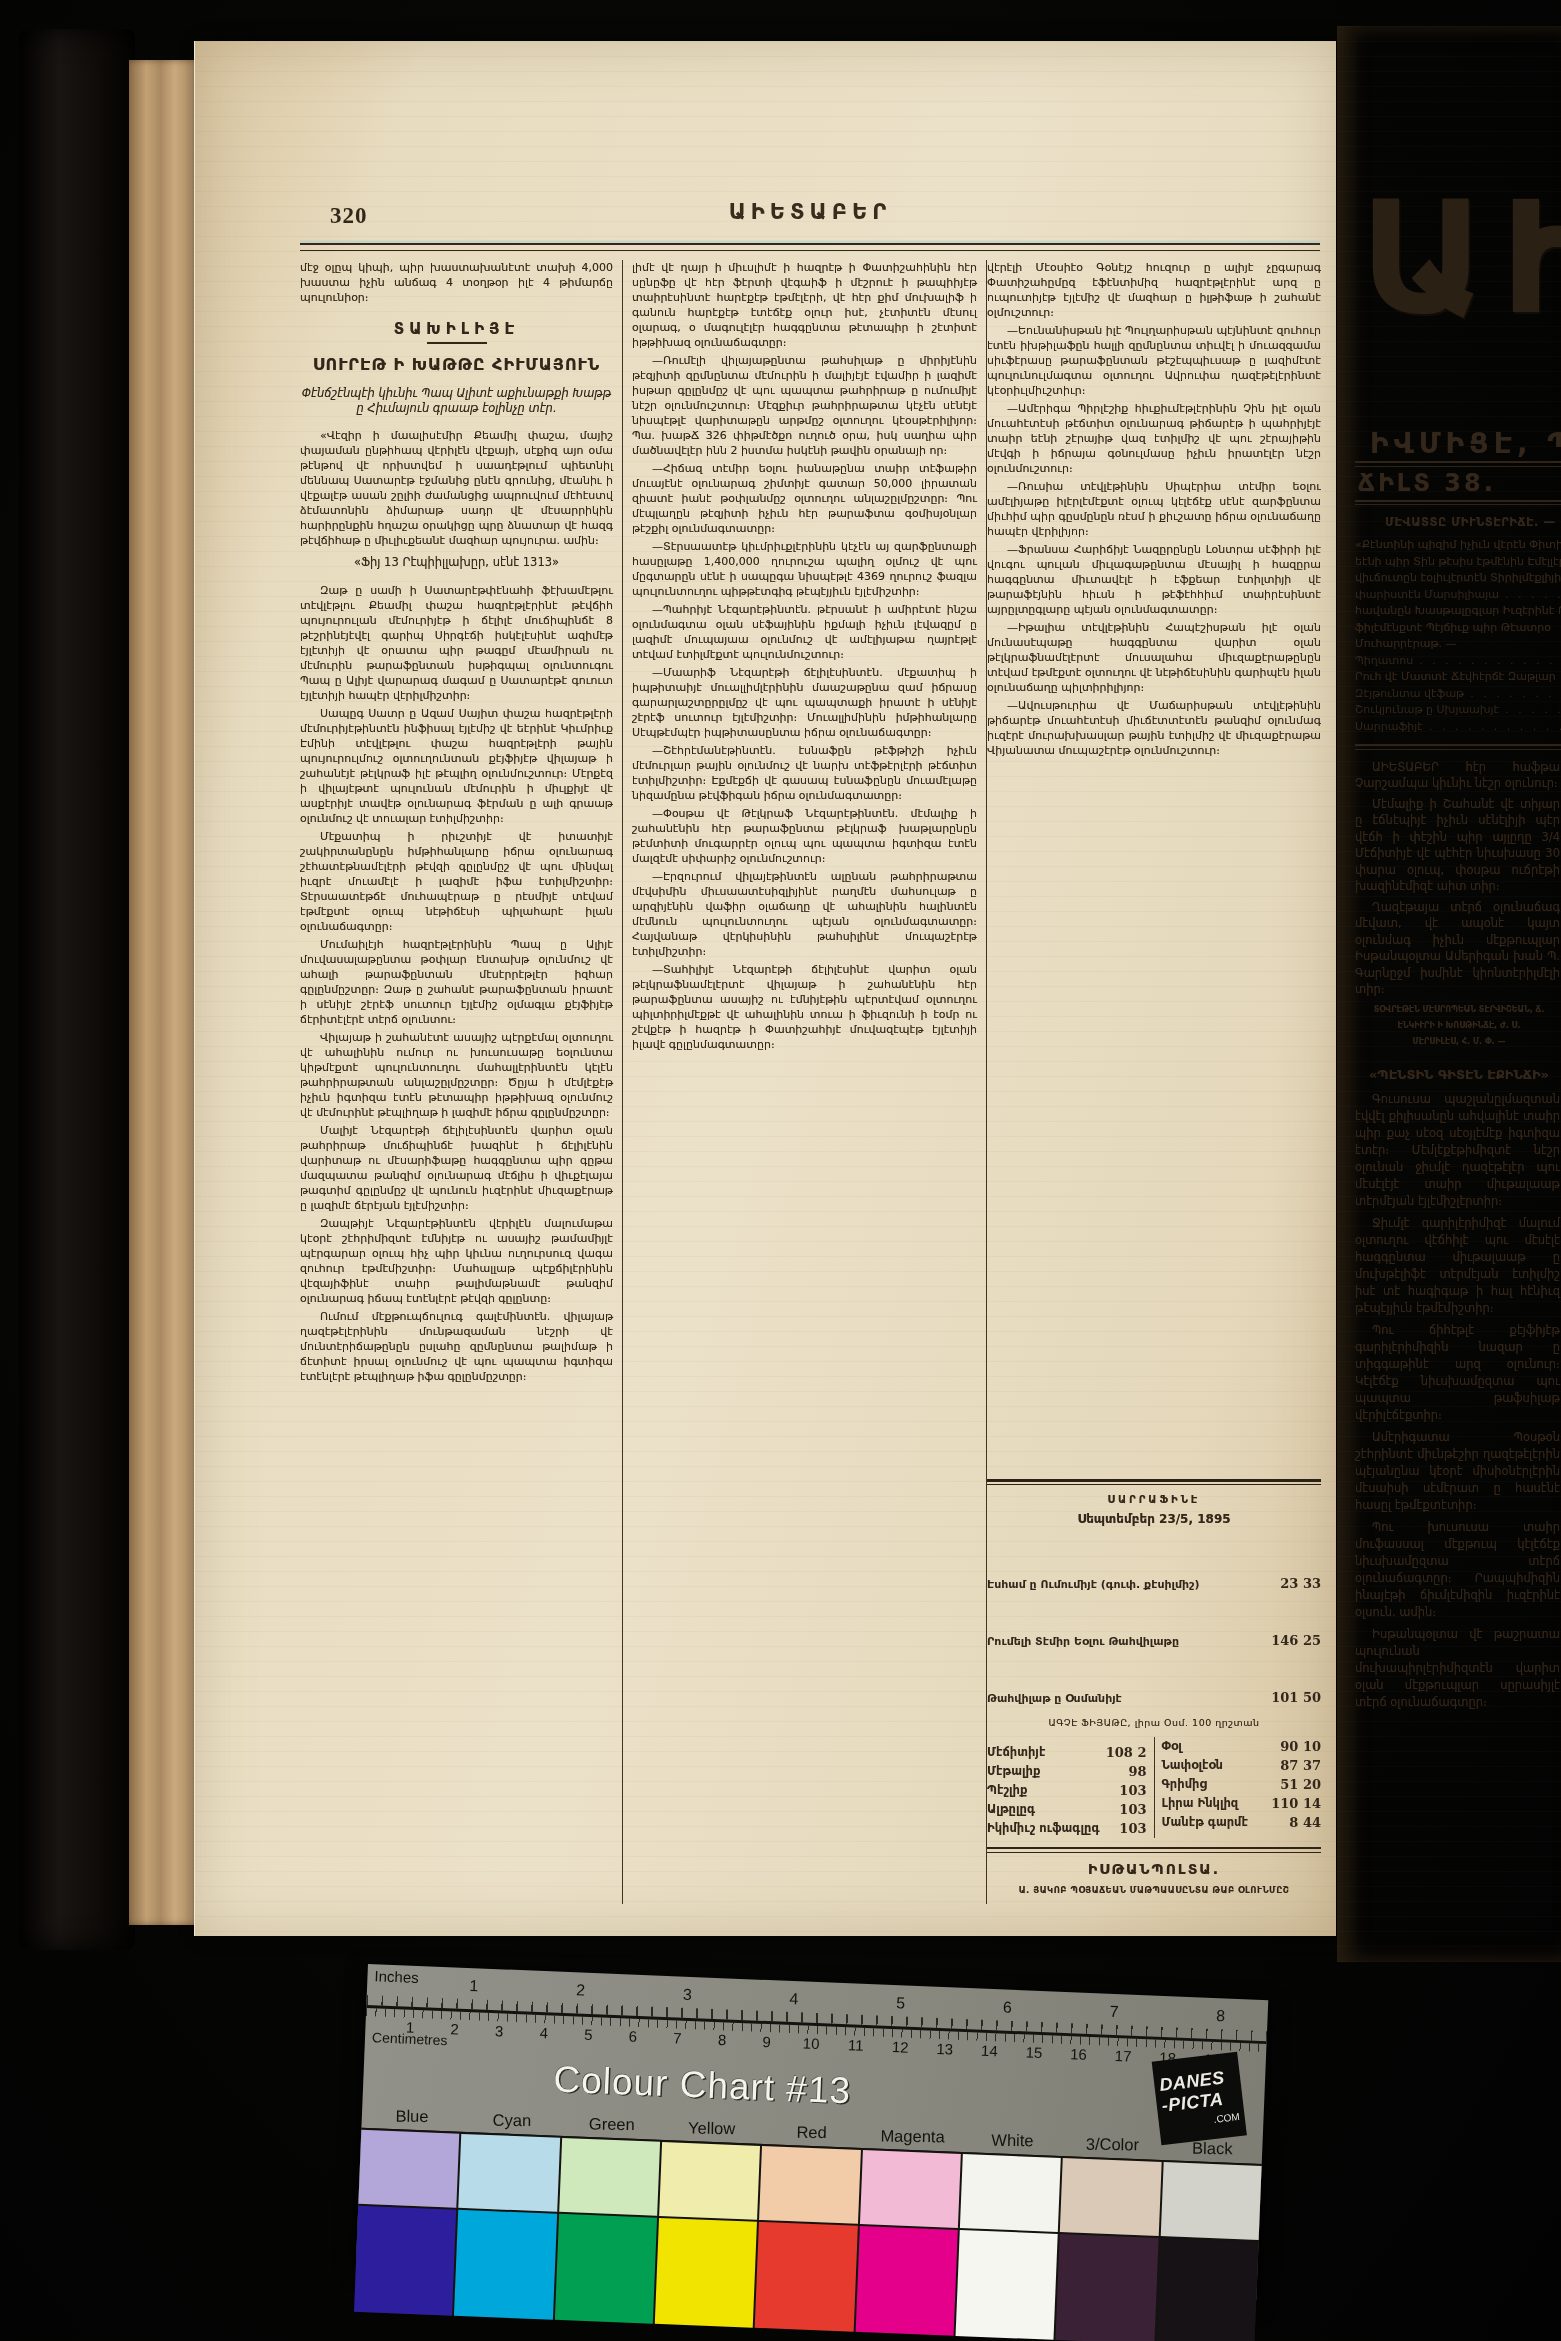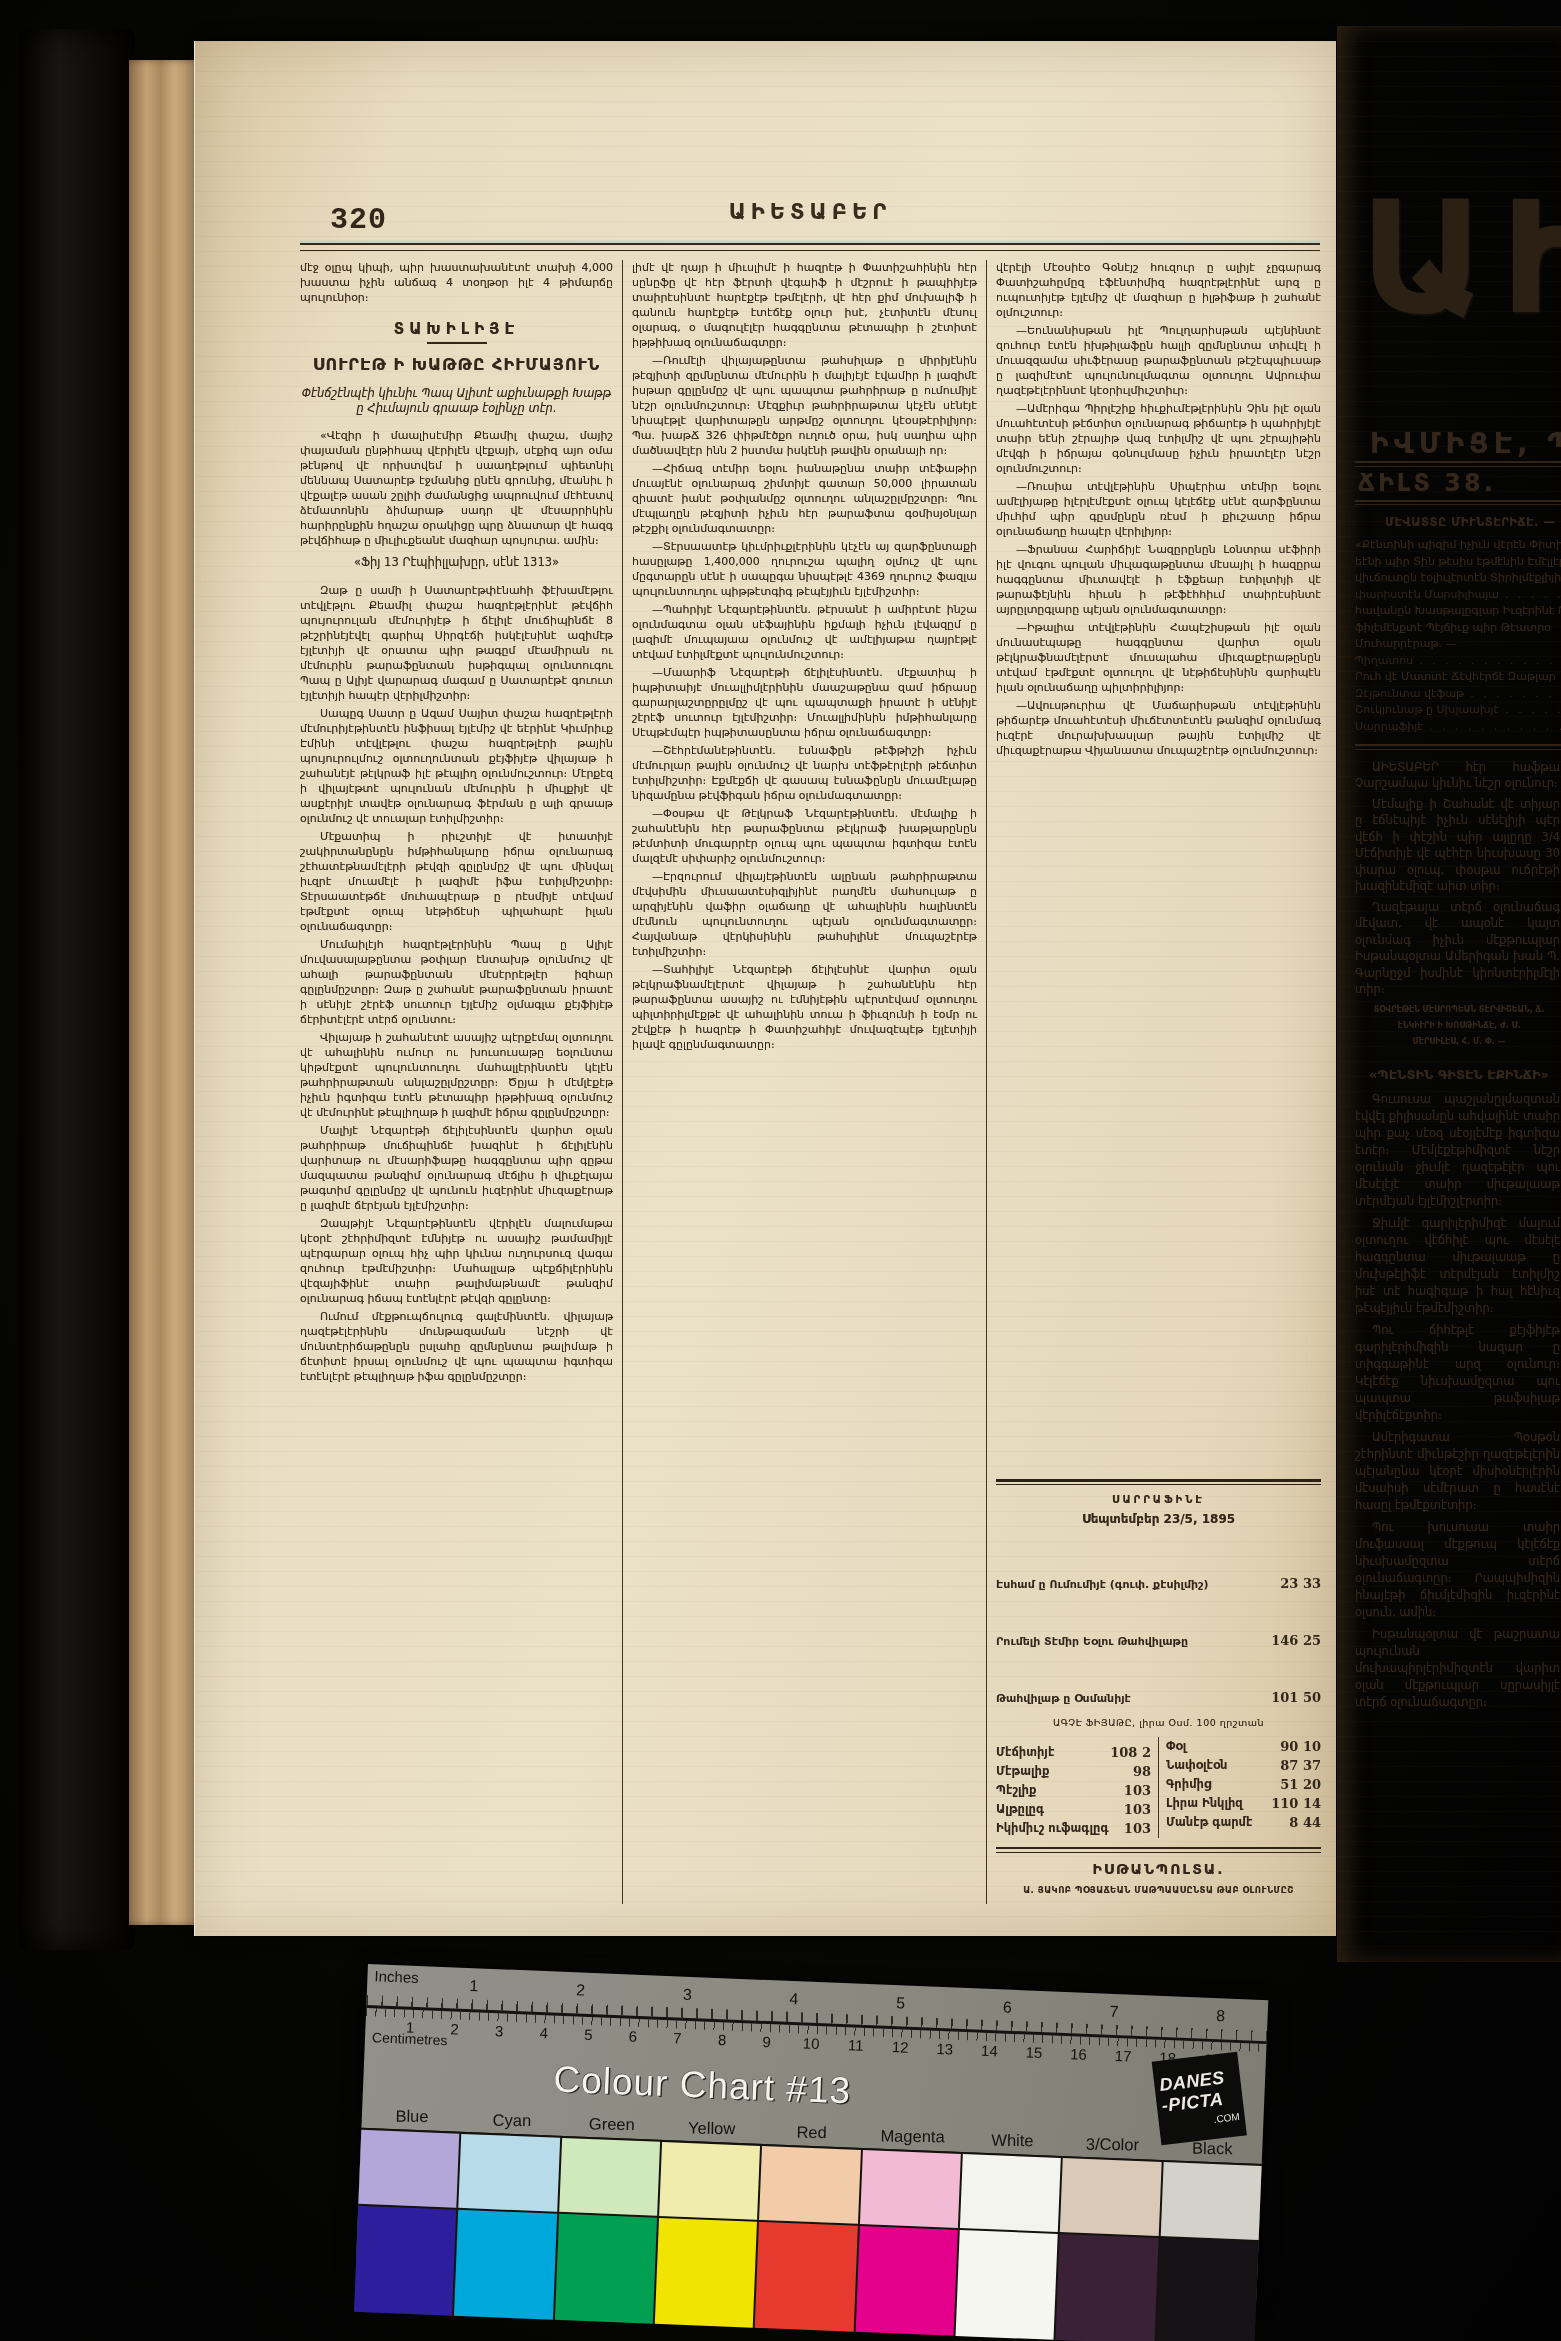--- a/index.html
+++ b/index.html
@@ -18,31 +18,31 @@
     background:linear-gradient(105deg,#d9c6a2 0%,#e8dcc0 14%,#ebe1c8 50%,#e4d7ba 84%,#d5c3a0 100%);
     box-shadow:inset 0 0 60px rgba(120,90,50,.25), 6px 0 15px rgba(0,0,0,.8);
     border-left:1.5px solid #f2e9d2;}
   .right-page{left:1337px;top:26px;width:226px;height:1936px;
     background:linear-gradient(100deg,#cdb astray 0%,#e9ddc2 0%,#eee3ca 40%,#e7dabc 100%);
     box-shadow:inset 13px 0 20px rgba(70,50,25,.55);}
   .page::before{content:'';position:absolute;inset:0;pointer-events:none;
     background:repeating-linear-gradient(180deg,rgba(115,95,60,.05) 0 1px,transparent 1px 15px);}
   
   .lp-head{position:absolute;left:105px;right:16px;top:159px;height:35px;}
-  .pg-num{position:absolute;left:30px;top:3px;font-family:Liberation Mono, monospace;font-weight:bold;font-size:30px;letter-spacing:1px;}
+  .pg-num{position:absolute;left:30px;top:3px;font-family:Liberation Serif, serif;font-weight:bold;font-size:23px;letter-spacing:1px;}
   .run-title{position:absolute;left:0;right:0;text-align:center;top:0;font-size:21px;font-weight:bold;letter-spacing:5px;color:#3a2c1c;}
   .head-rule{position:absolute;left:105px;right:16px;top:202px;height:4.5px;
     border-top:2.5px solid #33271a;border-bottom:1px solid #33271a;
     box-shadow:0 -2.5px 0 rgba(150,200,205,.4);}
   
   .columns{position:absolute;left:105px;right:15px;top:219px;bottom:32px;display:flex;}
   .col{overflow:hidden;text-align:justify;}
   .col1{width:313px;padding-right:9px;}
   .col2{width:345px;padding:0 9px;border-left:1.5px solid #42321f;}
-  .col3{flex:1;padding-left:9px;border-left:1.5px solid #42321f;}
+  .col3{flex:1;border-left:1.5px solid #42321f;}
   .blk{margin:0 0 3px 0;font-size:11px;line-height:15px;text-indent:20px;
     text-shadow:0 0 0.5px rgba(70,45,20,.45);}
   .blk.cont{text-indent:0;}
   .sec-head{font-size:15px;font-weight:bold;text-align:center;letter-spacing:5px;text-indent:0;margin:17px 0 5px;}
   .sec-rule{width:60px;margin:0 auto 13px;border-top:2px solid #33271a;}
   .sub-head{font-size:16px;font-weight:bold;text-align:center;letter-spacing:1px;text-indent:0;margin:5px 0 14px;}
   .intro{font-style:italic;text-align:center;text-indent:0;font-size:11.5px;margin-bottom:12px;}
   .date{text-align:center;text-indent:0;margin:7px 0 13px;font-size:11.5px;}
   
   .sar-top-rule{margin:13px 0 7px;border-top:3.5px solid #2c2115;border-bottom:1.5px solid #2c2115;height:2px;}

